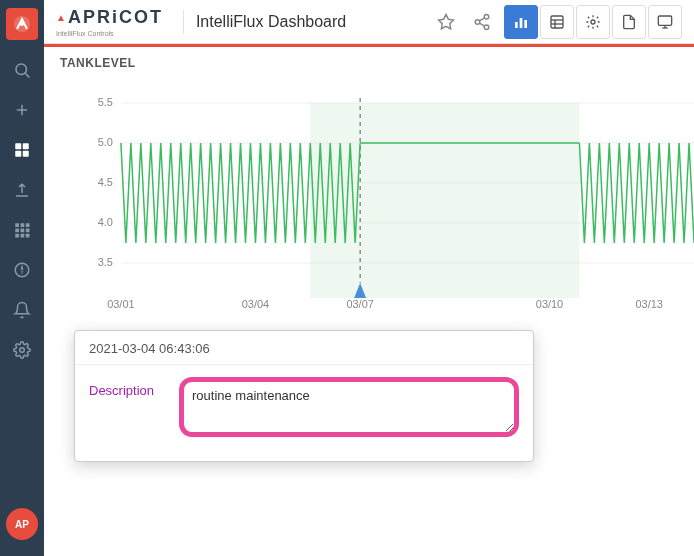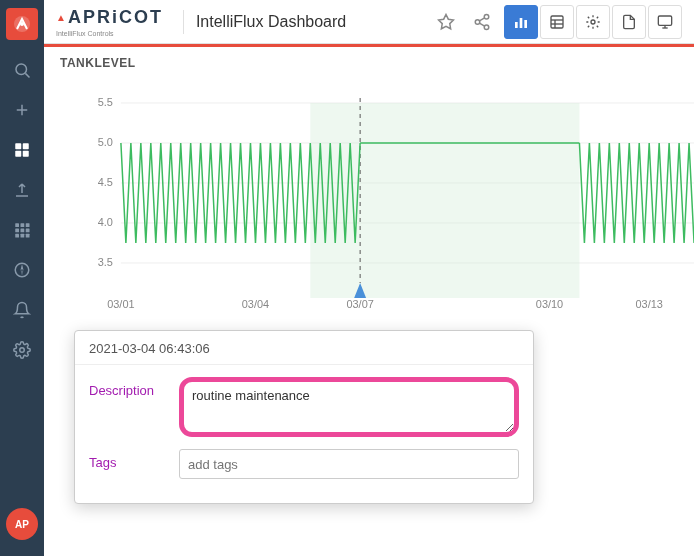--- a/index.html
+++ b/index.html
@@ -470,21 +470,17 @@
 
     <div class="modal-overlay">
       <div class="modal-header">
         <span class="modal-timestamp">2021-03-04 06:43:06</span>
       </div>
       <div class="modal-body">
         <div class="form-row">
           <label class="form-label">Description</label>
           <textarea class="form-textarea" style="">routine maintenance</textarea>
         </div>
-        <div class="form-row">
-          <label class="form-label">Tags</label>
-          <input type="text" class="form-input" placeholder="add tags" style="">
-        </div>
       </div>
     </div>
 
   </div>
 </div>
 
 </body></html>

